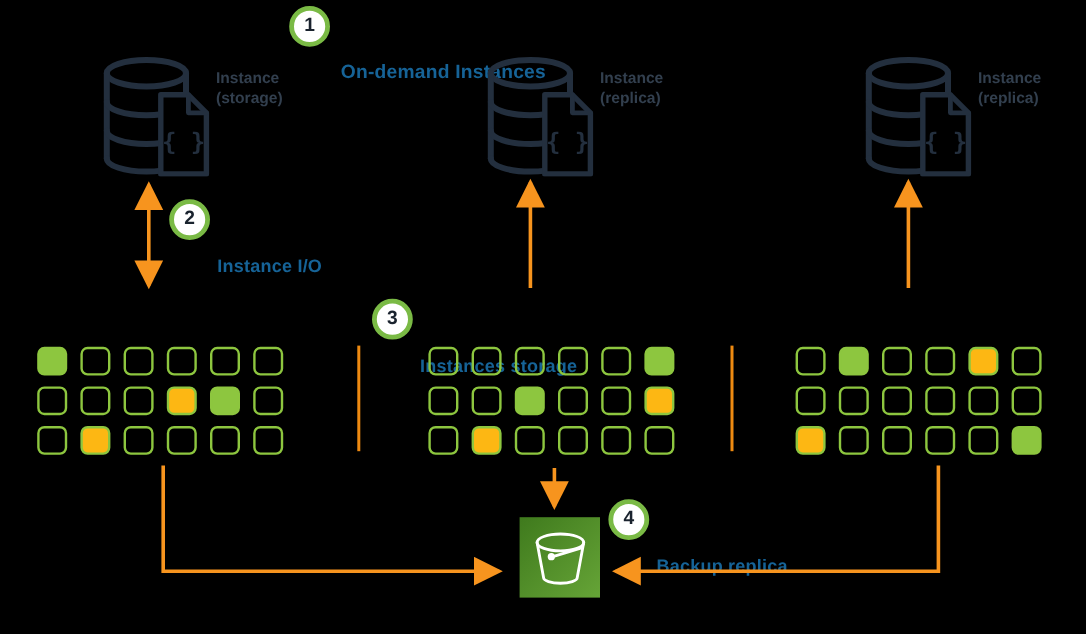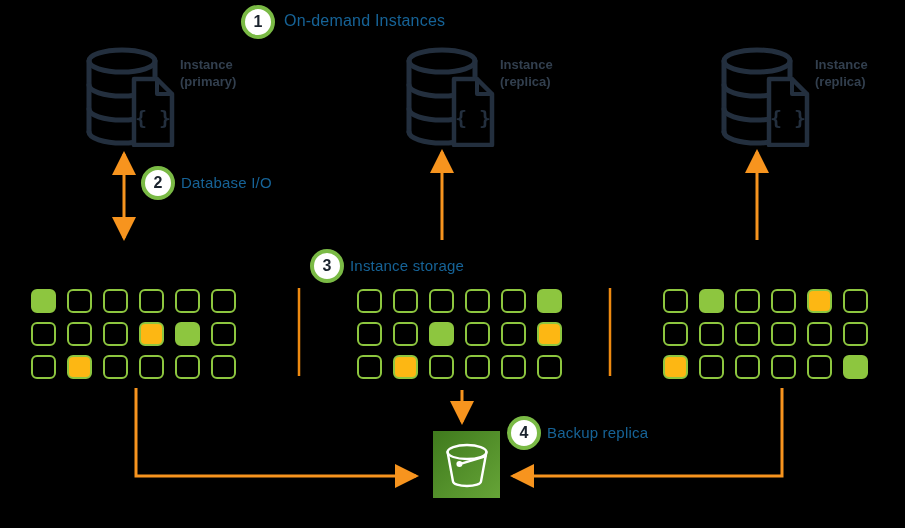--- a/index.html
+++ b/index.html
@@ -11,22 +11,22 @@
   .stage{position:absolute;inset:0;width:905px;height:528px;}
 
   
   .badge{
     position:absolute;width:34px;height:34px;border-radius:50%;
     background:#fff;border:4px solid var(--badge-ring,#7ABA45);
     box-sizing:border-box;display:flex;align-items:center;justify-content:center;
     font-weight:bold;font-size:16px;color:var(--badge-number,#1A232E);
   }
   .heading{
-    position:absolute;font-weight:normal;color:var(--heading,#166397);
-    font-size:15px;letter-spacing:.2px;white-space:nowrap;
+    position:absolute;font-weight:bold;color:var(--heading,#166397);
+    font-size:15px;letter-spacing:.2px;white-space:nowrap;margin-top:40px;
   }
   .heading.h1{font-size:16px;}
 
   
   .instance{position:absolute;}
   .db-icon ellipse,.db-icon line,.db-icon path{
     fill:none;stroke:var(--icon-dark,#232F3E);stroke-width:5;stroke-linecap:round;stroke-linejoin:round;
   }
   .db-icon .doc{fill:#000;stroke-width:4.5;}
   .db-icon .fold{stroke-width:4;}
@@ -84,21 +84,21 @@
       <line x1="71" y1="16" x2="71" y2="48"></line>
       <path d="M5,40 A33,11 0 0 0 71,40"></path>
       <path d="M5,64 A33,11 0 0 0 71,64"></path>
       <path d="M5,87 A33,11 0 0 0 71,87"></path>
       <path class="doc" d="M50,34 h23 l15,15 v51 h-38 z"></path>
       <path class="fold" d="M73,34 v15 h15" fill="none"></path>
       <text class="braces" x="69" y="80">{ }</text>
     </svg>
     <div class="instance-label" style="left:96px;top:11px;">
       <div>Instance</div>
-      <div>(primary)</div>
+      <div>(storage)</div>
     </div>
   </div>
 
   <div class="instance" style="left:404px;top:45px;">
     <svg class="db-icon" viewBox="0 0 92 102" width="92" height="102">
       <ellipse cx="38" cy="16" rx="33" ry="11"></ellipse>
       <line x1="5" y1="16" x2="5" y2="87"></line>
       <line x1="71" y1="16" x2="71" y2="48"></line>
       <path d="M5,40 A33,11 0 0 0 71,40"></path>
       <path d="M5,64 A33,11 0 0 0 71,64"></path>
@@ -127,26 +127,26 @@
     </svg>
     <div class="instance-label" style="left:96px;top:11px;">
       <div>Instance</div>
       <div>(replica)</div>
     </div>
   </div>
 
   <div class="badge" style="left:141px;top:166px;">
     <span>2</span>
   </div>
-  <div class="heading" style="left:181px;top:174px;">Database I/O</div>
+  <div class="heading" style="left:181px;top:174px;">Instance I/O</div>
 
   <div class="badge" style="left:310px;top:249px;">
     <span>3</span>
   </div>
-  <div class="heading" style="left:350px;top:257px;">Instance storage</div>
+  <div class="heading" style="left:350px;top:257px;">Instances storage</div>
 
   <div class="grid" style="left:31px;top:289px;">
       <div class="cell green"></div>
       <div class="cell empty"></div>
       <div class="cell empty"></div>
       <div class="cell empty"></div>
       <div class="cell empty"></div>
       <div class="cell empty"></div>
       <div class="cell empty"></div>
       <div class="cell empty"></div>

